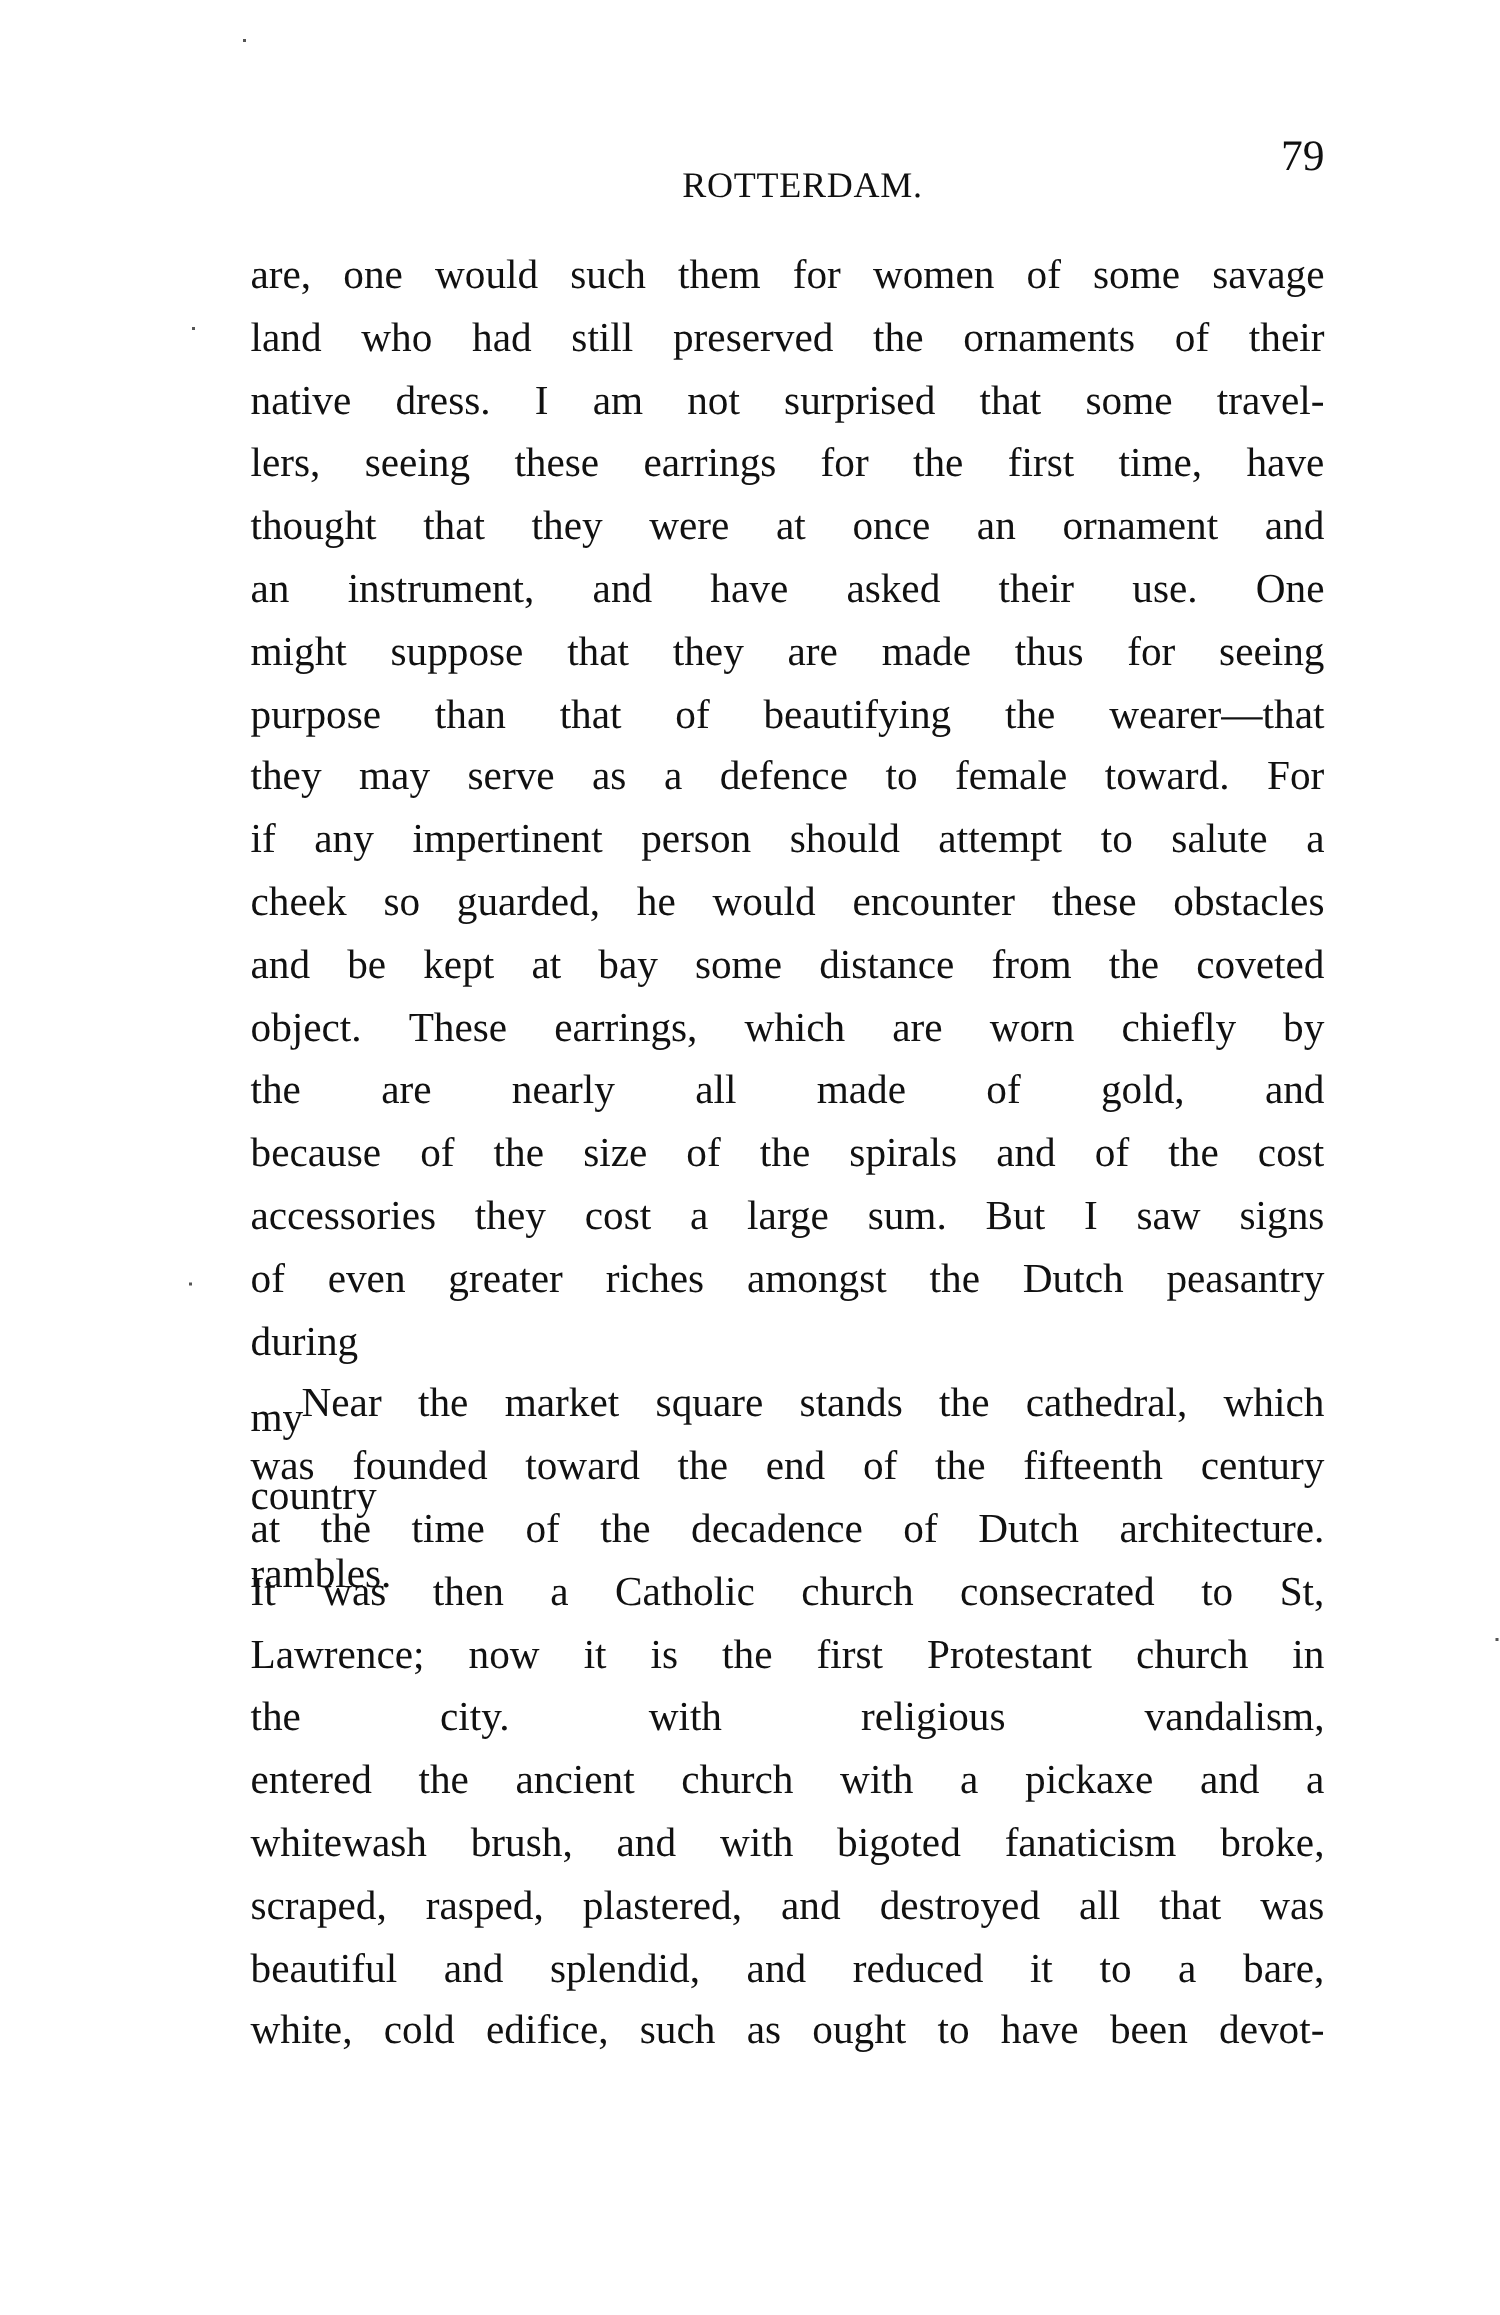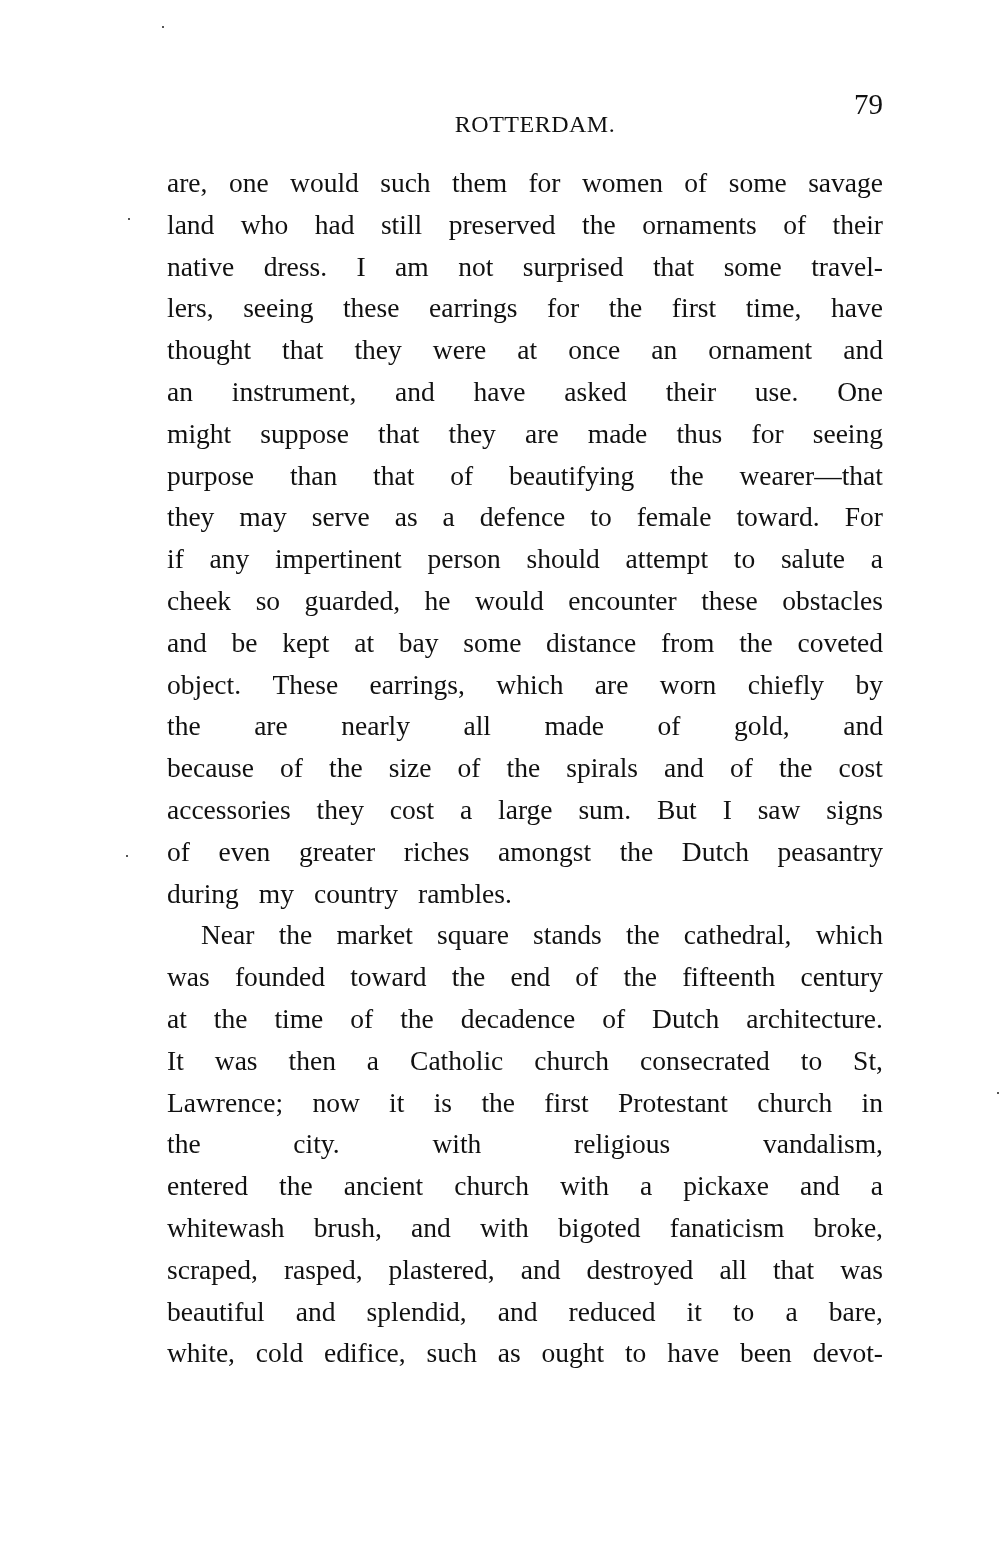--- a/index.html
+++ b/index.html
@@ -51,21 +51,22 @@
   .jline {
     display: flex;
     justify-content: space-between;
     height: 41.8px;
     line-height: 41.8px;
     font-size: 27.5px;
     white-space: nowrap;
   }
   .jline.last {
     justify-content: flex-start;
-    gap: 20px;
+    gap: 10px;
+    flex-direction: column;
   }
   .jline.indent {
     padding-left: 34px;
     gap: 14px;
   }
   .speck {
     position: absolute;
     width: 2px;
     height: 2px;
     background: #555;

